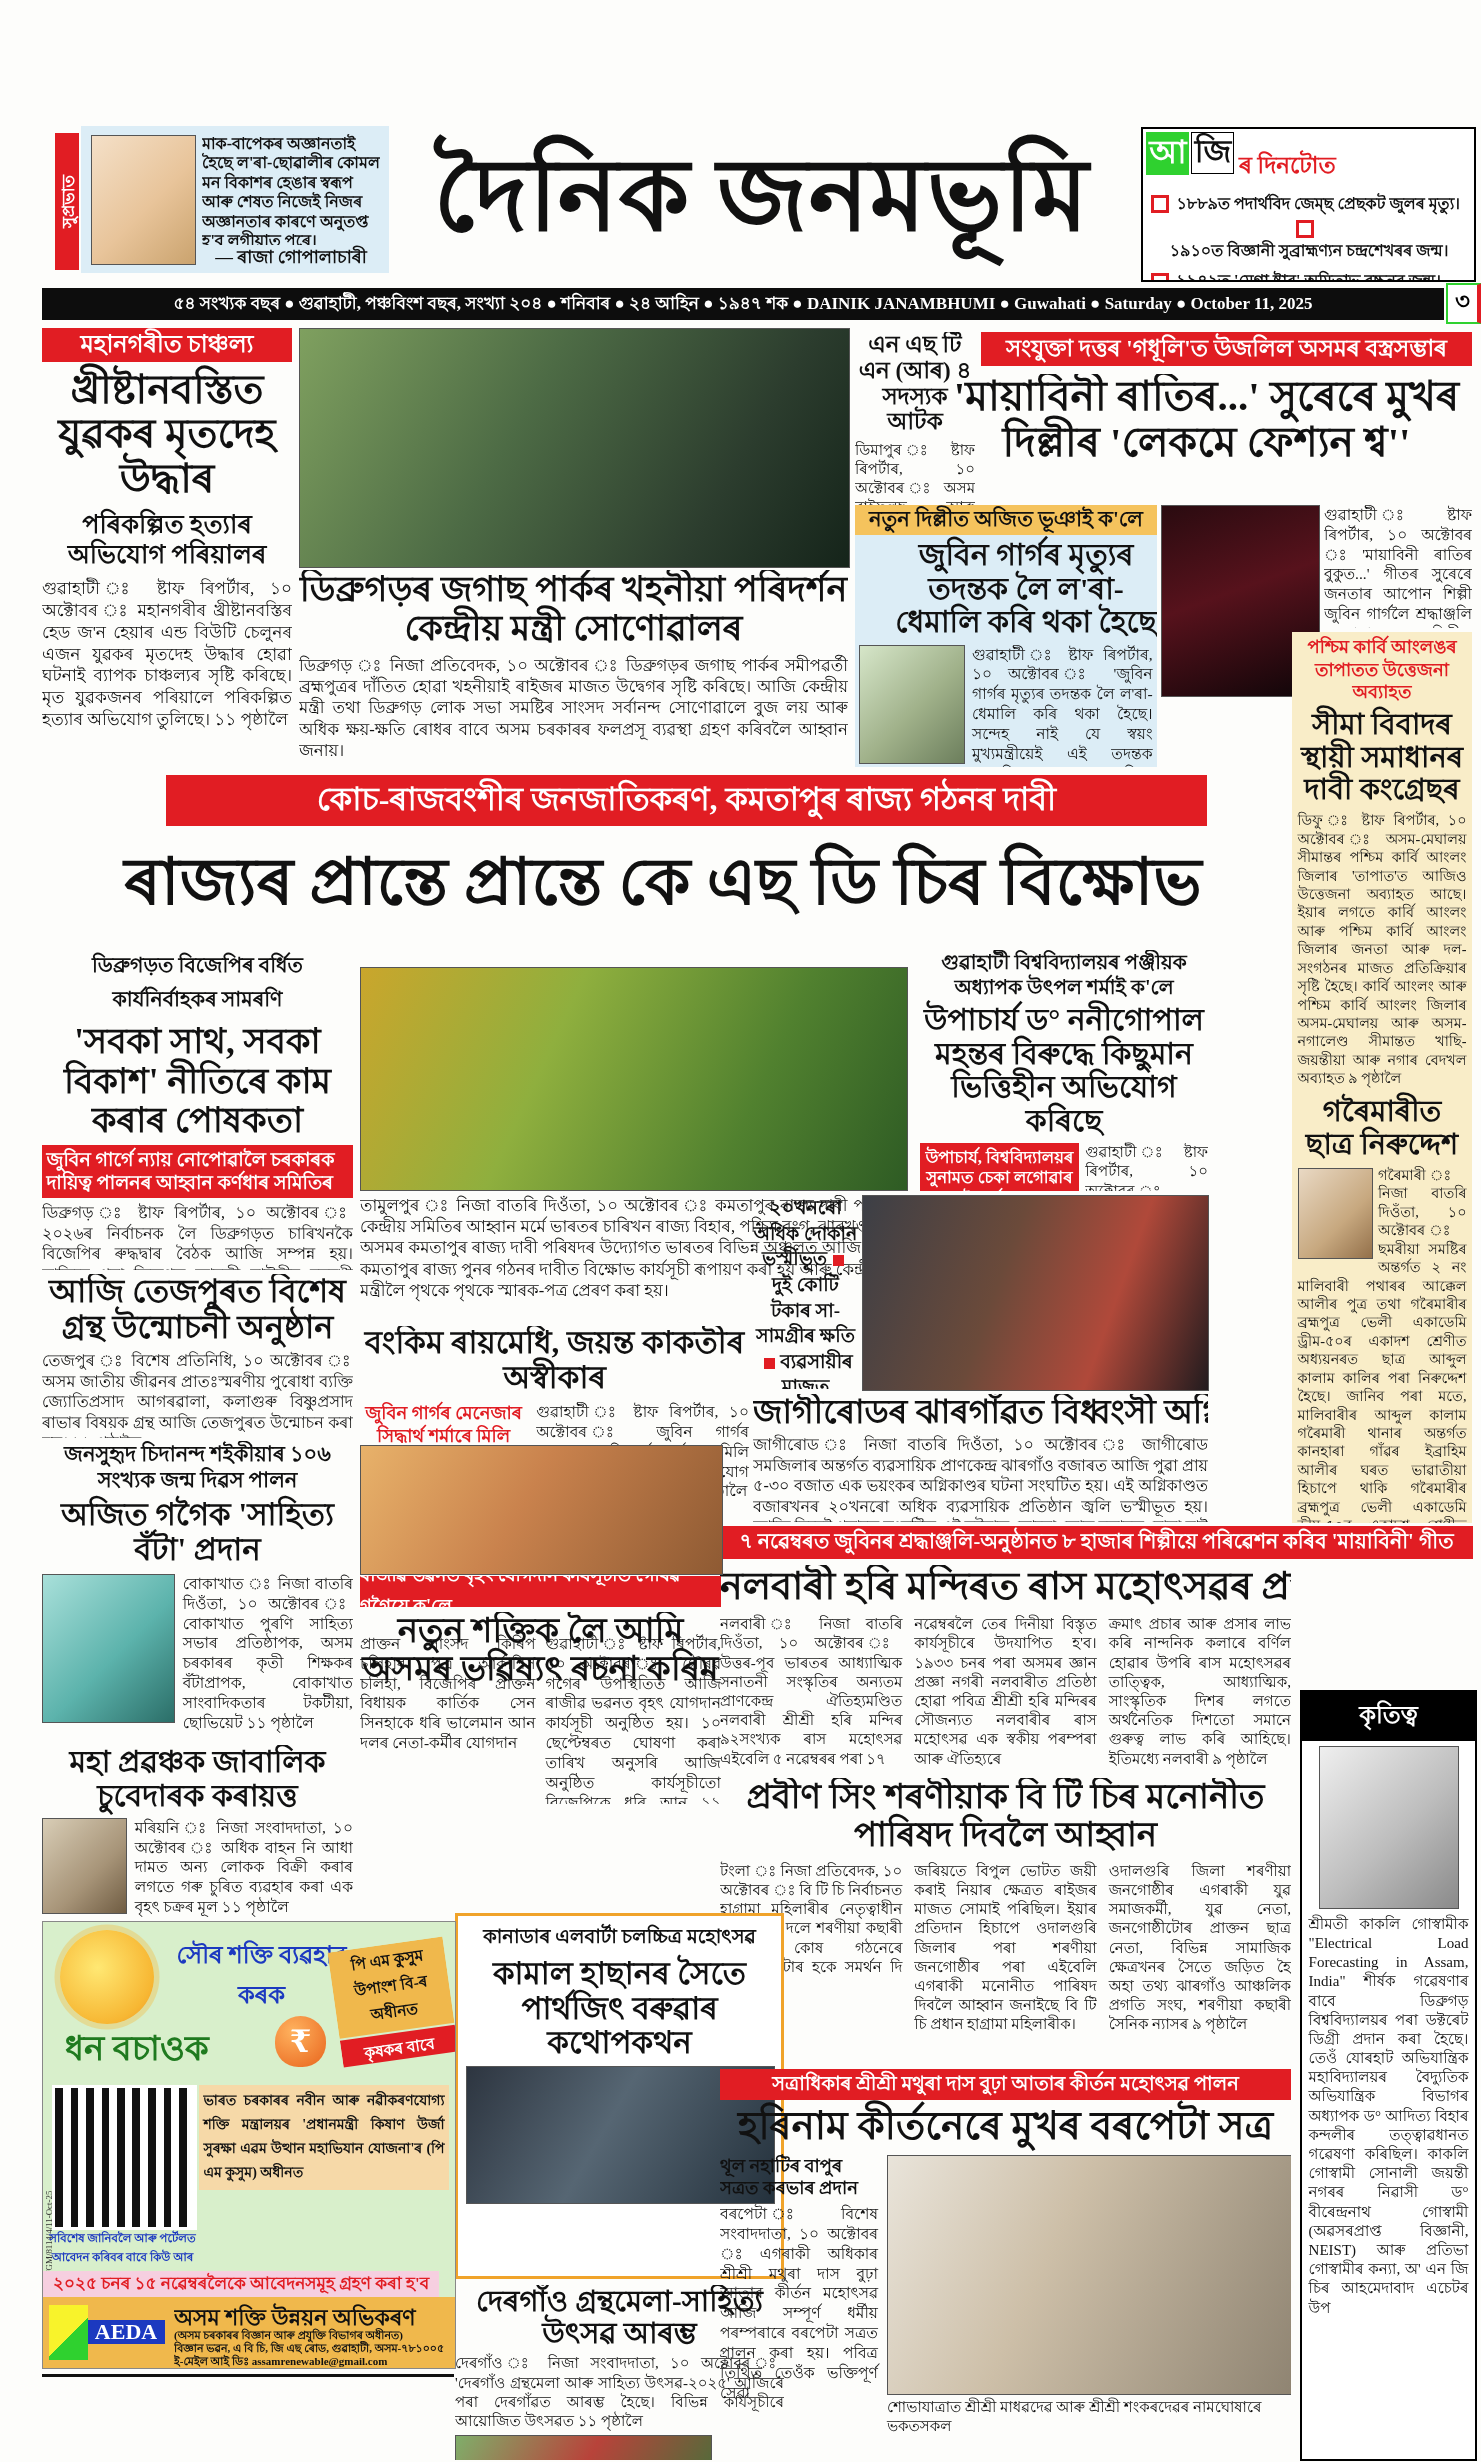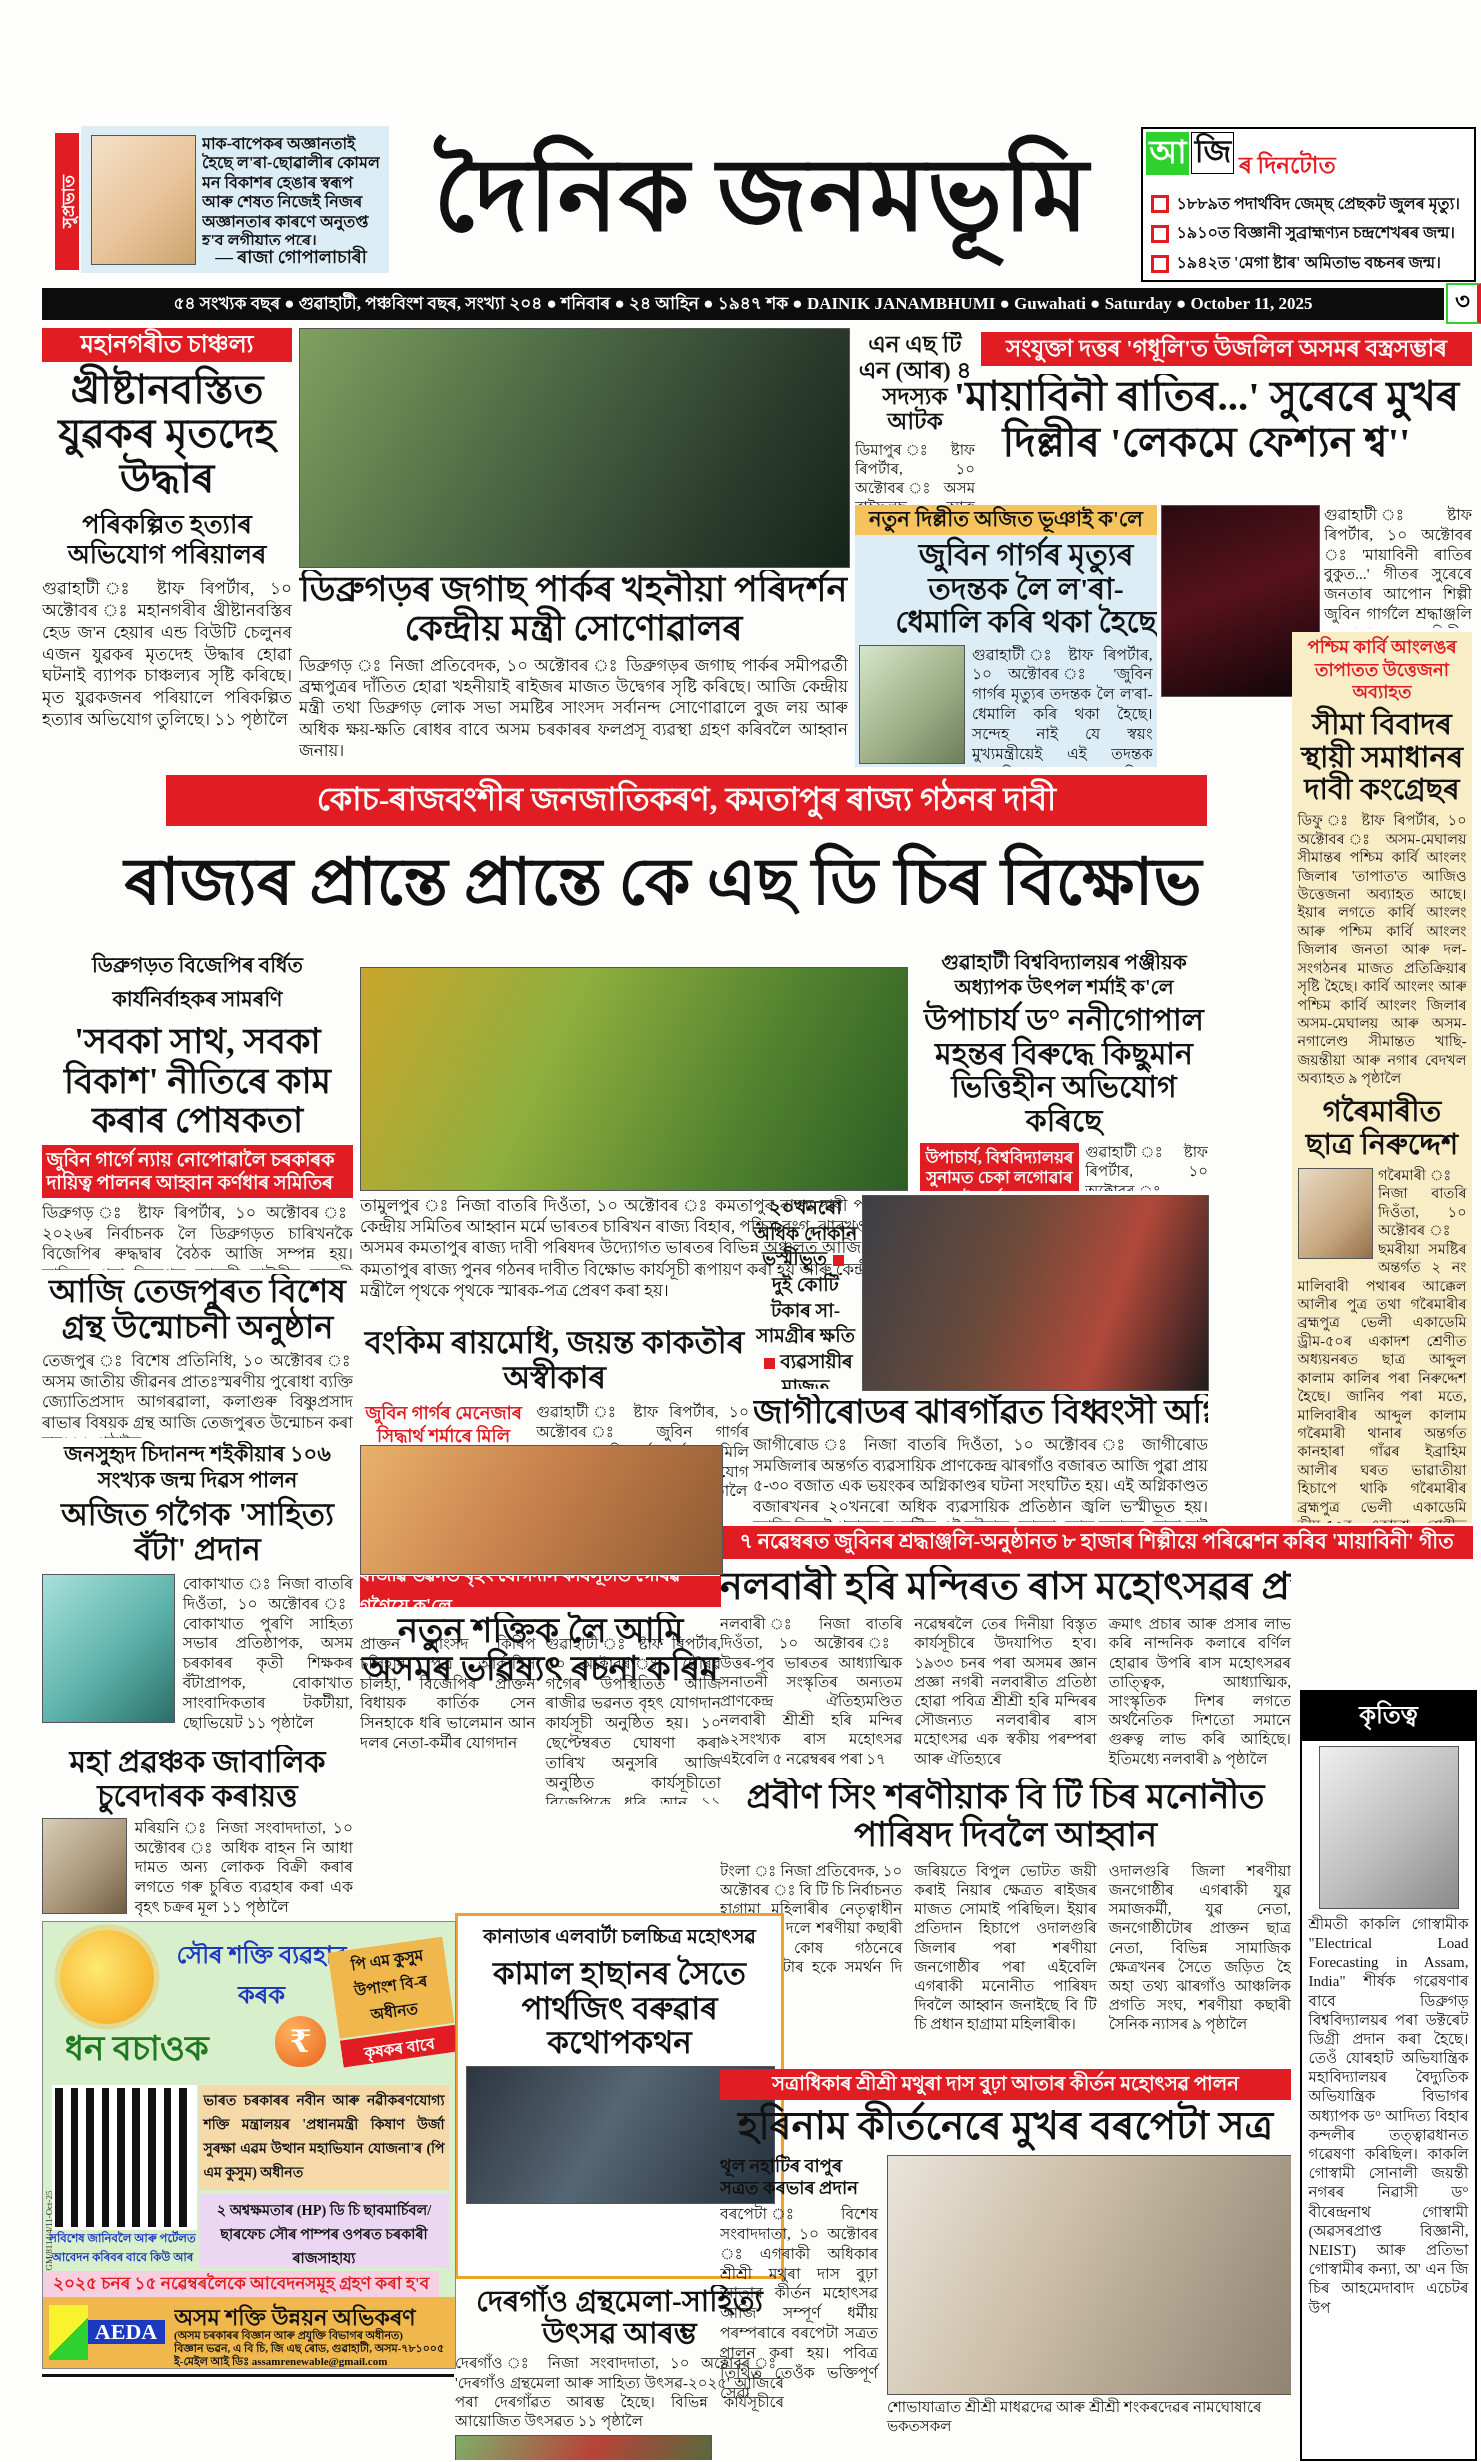--- a/index.html
+++ b/index.html
@@ -41,21 +41,21 @@
     <div style="display:flex;align-items:flex-start;padding:3.3px 5.5px 0 3.3px;">
       <span style="background:#2fd12f;color:#fff;font-size:32px;font-weight:bold;width:43px;height:43px;display:inline-flex;align-items:center;justify-content:center;">আ</span>
       <span style="border:1.7px solid #000;font-size:31px;font-weight:bold;width:41px;height:40px;display:inline-flex;align-items:center;justify-content:center;margin-left:2.2px;">জি</span>
       <span style="color:#e11d23;font-size:23px;font-weight:bold;margin:14.4px 0 0 4.4px;">ৰ দিনটোত</span>
     </div>
     <div style="padding:2.2px 6.6px 0 7.7px;">
       <div style="display:flex;align-items:center;margin:2.8px 0;font-size:16px;font-weight:bold;">
           <span class="sq"></span>
           <span>১৮৮৯ত পদাৰ্থবিদ জেম্‌ছ প্ৰেছকট জুলৰ মৃত্যু।</span>
         </div>
-      <div style="display:flex;align-items:center;margin:2.8px 0;font-size:16px;font-weight:bold;">
+      <div style="display:flex;align-items:center;margin:2.8px 0;font-size:16px;font-weight:bold;flex-direction:column;">
           <span class="sq"></span>
           <span>১৯১০ত বিজ্ঞানী সুব্ৰাহ্মণ্যন চন্দ্ৰশেখৰৰ জন্ম।</span>
         </div>
       <div style="display:flex;align-items:center;margin:2.8px 0;font-size:16px;font-weight:bold;">
           <span class="sq"></span>
           <span>১৯৪২ত 'মেগা ষ্টাৰ' অমিতাভ বচ্চনৰ জন্ম।</span>
         </div>
       <div style="display:flex;align-items:center;margin:2.8px 0;font-size:16px;font-weight:bold;">
           <span>১৯৮৮ত বাংগালোৰত জনতা দল গঠন।</span>
         </div>
@@ -242,21 +242,20 @@
     <div class="abs" style="left:292px;top:22px;width:116px;height:116px;transform:rotate(-8deg);">
       <div class="bold center" style="background:#f0b84c;font-size:15.5px;padding:4.4px 2.2px;">পি এম কুসুম উপাংশ বি-ৰ অধীনত</div>
       <div class="bold center white" style="background:#e11d23;font-size:15.5px;padding:4.4px 2.2px;margin-top:2.2px;">কৃষকৰ বাবে ৰাজসাহায্য</div>
     </div>
     <div class="abs" style="left:8.9px;top:163px;width:139px;height:139px;background:
       repeating-linear-gradient(90deg,#111 0 7.7px,#fff 7.7px 15.5px),
       repeating-linear-gradient(0deg,rgba(17,17,17,.85) 0 7.7px,rgba(255,255,255,.9) 7.7px 15.5px);border:3.3px solid #fff;"></div>
     <div class="abs bold center" style="left:5.5px;top:308px;width:148px;font-size:11.6px;color:#1c39c0;">সবিশেষ জানিবলৈ আৰু পৰ্টেলত আবেদন কৰিবৰ বাবে কিউ আৰ কোড স্কেন কৰক।</div>
     <div class="abs" style="left:156px;top:163px;width:250px;height:183px;">
       <div class="bold just" style="background:#f6d9a8;font-size:14px;padding:4.4px;">ভাৰত চৰকাৰৰ নবীন আৰু নৱীকৰণযোগ্য শক্তি মন্ত্ৰালয়ৰ 'প্ৰধানমন্ত্ৰী কিষাণ উৰ্জা সুৰক্ষা এৱম উত্থান মহাভিযান যোজনা'ৰ (পি এম কুসুম) অধীনত</div>
-      <div class="bold center" style="background:#ecd7f2;font-size:14.4px;padding:4.4px;margin-top:4.4px;">২ অশ্বক্ষমতাৰ (HP) ডি চি ছাবমাৰ্চিবল/ছাৰফেচ সৌৰ পাম্পৰ ওপৰত চৰকাৰী ৰাজসাহায্য</div>
 
     </div>
     <div class="abs bold center" style="left:0;top:349px;width:396px;height:26.6px;background:#f6cfe0;color:#e11d23;font-size:17px;line-height:26.6px;">২০২৫ চনৰ ১৫ নৱেম্বৰলৈকে আবেদনসমূহ গ্ৰহণ কৰা হ'ব</div>
     <div class="abs" style="left:0;top:375px;width:412px;height:71px;background:#f0b84c;">
       <div class="abs" style="left:5.5px;top:7.7px;width:116px;height:55px;display:flex;">
         <div style="width:39px;height:55px;background:linear-gradient(135deg,#f8f32b 55%,#2fd12f 55%);"></div>
         <div class="bold center white" style="width:77px;height:24px;background:#1c39c0;font-size:22px;line-height:24px;margin-top:15.5px;">AEDA</div>
       </div>
       <div class="abs bold" style="left:131px;top:3.3px;width:277px;font-size:22px;">অসম শক্তি উন্নয়ন অভিকৰণ</div>
       <div class="abs" style="left:131px;top:30px;width:277px;font-size:11px;font-weight:bold;">(অসম চৰকাৰৰ বিজ্ঞান আৰু প্ৰযুক্তি বিভাগৰ অধীনত)</div>

